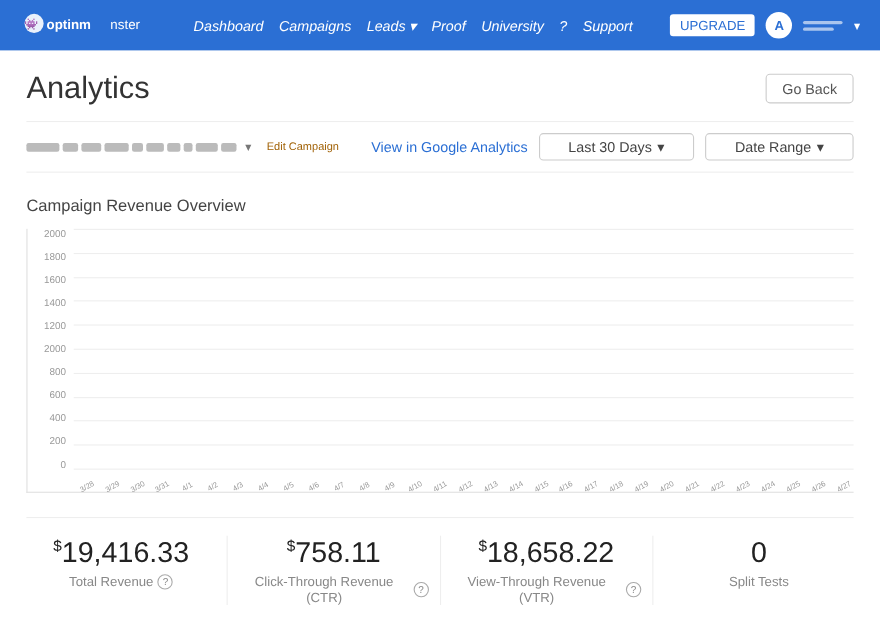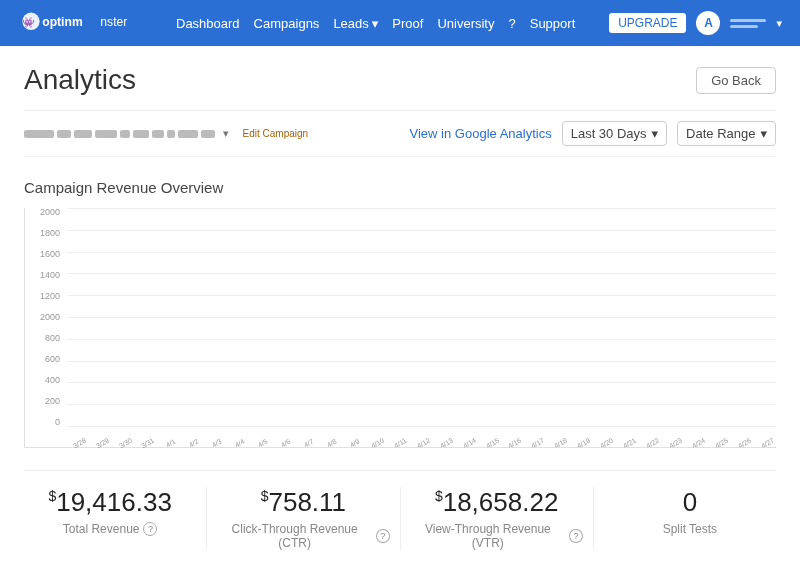--- a/index.html
+++ b/index.html
@@ -11,21 +11,21 @@
       height: 46px;
       display: flex;
       align-items: center;
       padding: 0 18px;
       gap: 18px;
     }
     .navbar-brand {
       display: flex; align-items: center; margin-right: 10px;
     }
     .navbar-brand svg { width: 130px; height: 28px; }
-    .nav-links { display: flex; align-items: center; gap: 14px; flex: 1; }
+    .nav-links { display: flex; align-items: center; gap: 14px; flex: 1; font-style: italic; }
     .nav-link {
       color: #fff;
       font-size: 13px;
       cursor: pointer;
       text-decoration: none;
       display: flex; align-items: center; gap: 3px;
     }
     .nav-upgrade {
       background: #fff;
       color: #2b6fd4;
@@ -123,21 +123,21 @@
     .view-analytics-link {
       color: #2b6fd4;
       font-size: 13px;
       cursor: pointer;
       text-decoration: none;
     }
     .dropdown-btn {
       border: 1px solid #ccc;
       background: #fff;
       border-radius: 4px;
-      padding: 4px 8px;
+      padding: 4px 26px;
       font-size: 13px;
       cursor: pointer;
       display: flex; align-items: center; gap: 5px;
       color: #444;
     }
 
     
     .chart-section { margin-bottom: 22px; }
     .chart-title {
       font-size: 15px;

